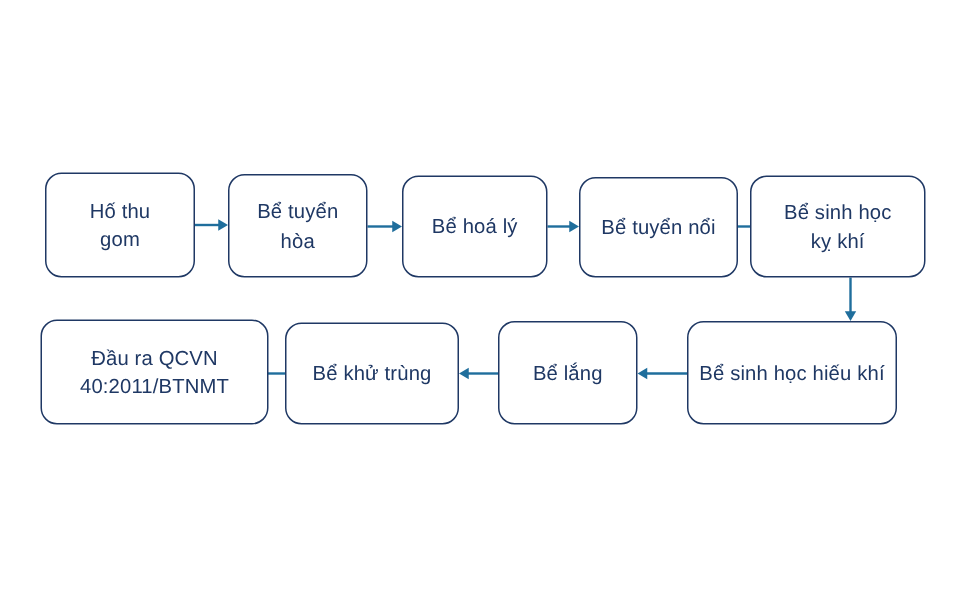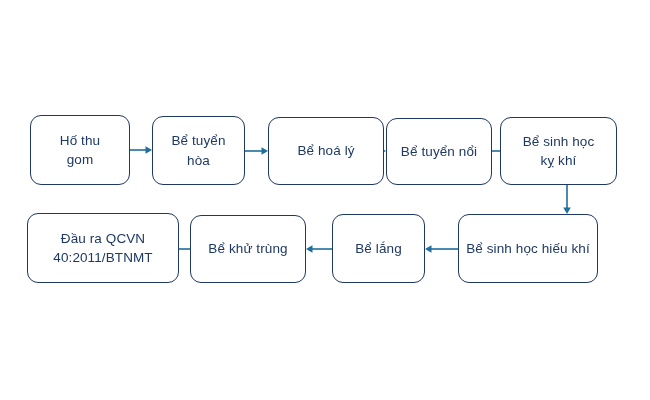--- a/index.html
+++ b/index.html
@@ -93,21 +93,21 @@
     <div class="conn" style="left: 165px; top: 242px; width: 25px; height: 14px;">
       <svg width="25" height="14" viewBox="0 0 25 14">
         <line x1="25" y1="7" x2="5" y2="7" stroke="#1f6e9c" stroke-width="1.6"></line>
         <polygon points="0,7 6.5,3.2 6.5,10.8" fill="#1f6e9c"></polygon>
       </svg>
     </div>
     <div class="node" style="left: 30px; top: 115px; width: 100px; height: 70px; border-color: rgb(31, 56, 100); color: rgb(31, 56, 100); background: rgb(255, 255, 255);">Hố thu
 gom</div>
     <div class="node" style="left: 152px; top: 116px; width: 93px; height: 69px; border-color: rgb(31, 56, 100); color: rgb(31, 56, 100); background: rgb(255, 255, 255);">Bể tuyển
 hòa</div>
-    <div class="node" style="left: 268px; top: 117px; width: 116px; height: 68px; border-color: rgb(31, 56, 100); color: rgb(31, 56, 100); background: rgb(255, 255, 255);">Bể hoá lý</div>
+    <div class="node" style="left: 268px; top: 117px; width: 97px; height: 68px; border-color: rgb(31, 56, 100); color: rgb(31, 56, 100); background: rgb(255, 255, 255);">Bể hoá lý</div>
     <div class="node" style="left: 386px; top: 118px; width: 106px; height: 67px; border-color: rgb(31, 56, 100); color: rgb(31, 56, 100); background: rgb(255, 255, 255);">Bể tuyển nổi</div>
     <div class="node" style="left: 500px; top: 117px; width: 117px; height: 68px; border-color: rgb(31, 56, 100); color: rgb(31, 56, 100); background: rgb(255, 255, 255);">Bể sinh học
 kỵ khí</div>
     <div class="node" style="left: 458px; top: 214px; width: 140px; height: 69px; border-color: rgb(31, 56, 100); color: rgb(31, 56, 100); background: rgb(255, 255, 255);">Bể sinh học hiếu khí</div>
     <div class="node" style="left: 190px; top: 215px; width: 116px; height: 68px; border-color: rgb(31, 56, 100); color: rgb(31, 56, 100); background: rgb(255, 255, 255);">Bể khử trùng</div>
     <div class="node" style="left: 332px; top: 214px; width: 93px; height: 69px; border-color: rgb(31, 56, 100); color: rgb(31, 56, 100); background: rgb(255, 255, 255);">Bể lắng</div>
     <div class="node" style="left: 27px; top: 213px; width: 152px; height: 70px; border-color: rgb(31, 56, 100); color: rgb(31, 56, 100); background: rgb(255, 255, 255);">Đầu ra QCVN
 40:2011/BTNMT</div>
   </div>
 

